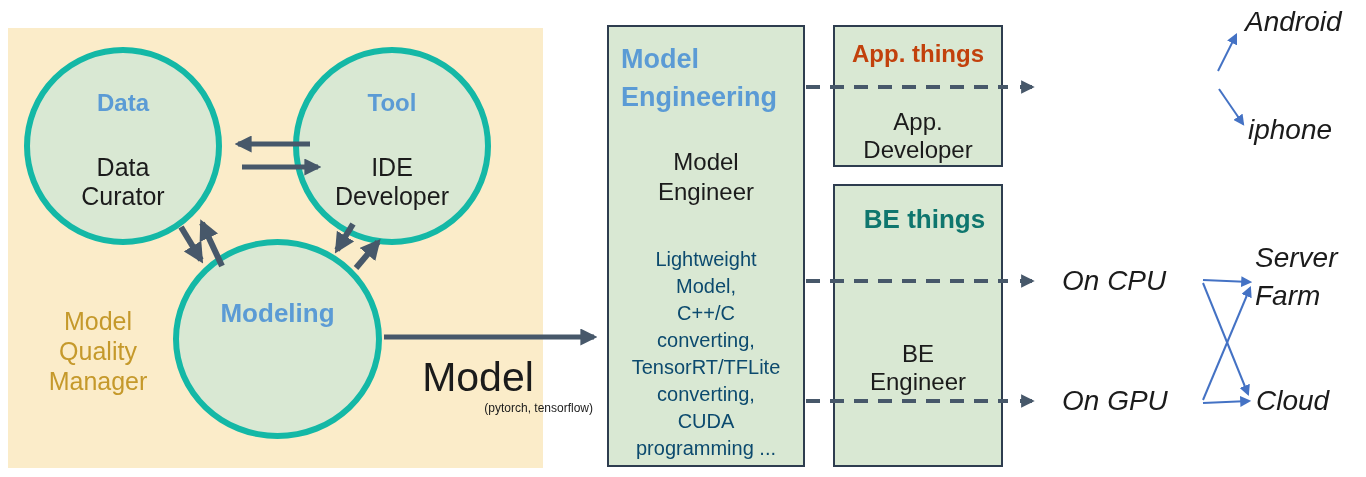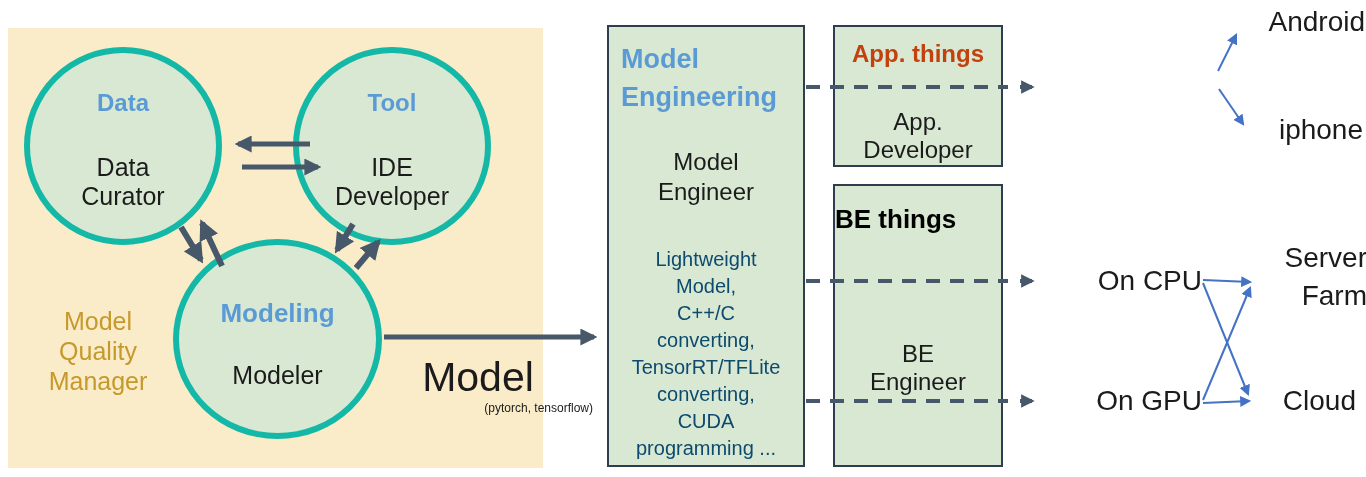--- a/index.html
+++ b/index.html
@@ -36,25 +36,25 @@
   .me-box{left:607px;top:25px;width:198px;height:442px;}
   .me-title{position:absolute;left:12px;top:13px;color:#5B9BD5;font-weight:bold;font-size:27px;line-height:38px;}
   .me-role{position:absolute;left:0;right:0;top:120px;text-align:center;font-size:24px;line-height:30px;}
   .me-skills{position:absolute;left:0;right:0;top:219px;text-align:center;font-size:20px;line-height:27px;color:#0c4a6e;}
 
   .app-box{left:833px;top:25px;width:170px;height:142px;}
   .app-title{position:absolute;left:0;right:0;top:13px;text-align:center;color:#c2410c;font-weight:bold;font-size:24px;}
   .app-role{position:absolute;left:0;right:0;top:81px;text-align:center;font-size:24px;line-height:28px;}
 
   .be-box{left:833px;top:184px;width:170px;height:283px;}
-  .be-title{position:absolute;left:0;right:0;top:18px;color:#000000;font-weight:bold;font-size:26px;}
+  .be-title{position:absolute;left:0;right:0;top:18px;text-align:center;color:#0f766e;font-weight:bold;font-size:26px;padding-left:13px;}
   .be-role{position:absolute;left:0;right:0;top:154px;text-align:center;font-size:24px;line-height:28px;}
 
   
-  .rlabel{font-size:28px;line-height:34px;text-align:right;}
+  .rlabel{font-size:28px;line-height:34px;text-align:left;font-style:italic;}
   .on-mobile{left:1055px;top:67px;width:156px;}
   .android{left:1245px;top:5px;width:120px;}
   .iphone{left:1248px;top:113px;width:115px;}
   .on-cpu{left:1062px;top:264px;width:140px;}
   .on-gpu{left:1062px;top:384px;width:140px;}
   .server-farm{left:1255px;top:239px;width:112px;line-height:38px;}
   .cloud{left:1256px;top:384px;width:100px;}
 
   .arrows{position:absolute;left:0;top:0;pointer-events:none;}
 </style>
@@ -70,21 +70,20 @@
     <div class="c-role pre">Data
 Curator</div>
   </div>
   <div class="abs circle c-tool">
     <div class="c-title">Tool</div>
     <div class="c-role pre">IDE
 Developer</div>
   </div>
   <div class="abs circle c-model">
     <div class="c-title">Modeling</div>
-    <div class="c-role pre">Modeler</div>
   </div>
 
   <div class="abs qmgr pre">Model
 Quality
 Manager</div>
 
   <div class="abs model-label">Model</div>
   <div class="abs model-sub">(pytorch, tensorflow)</div>
 
   <div class="abs gbox me-box">

